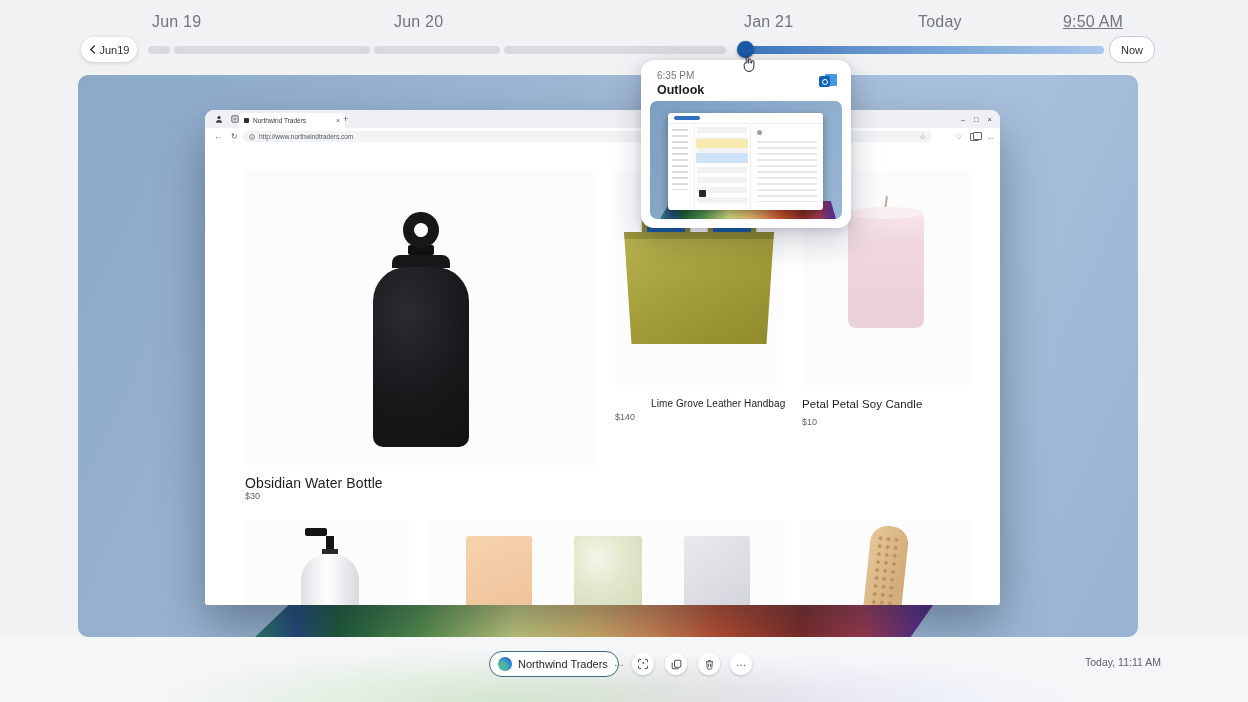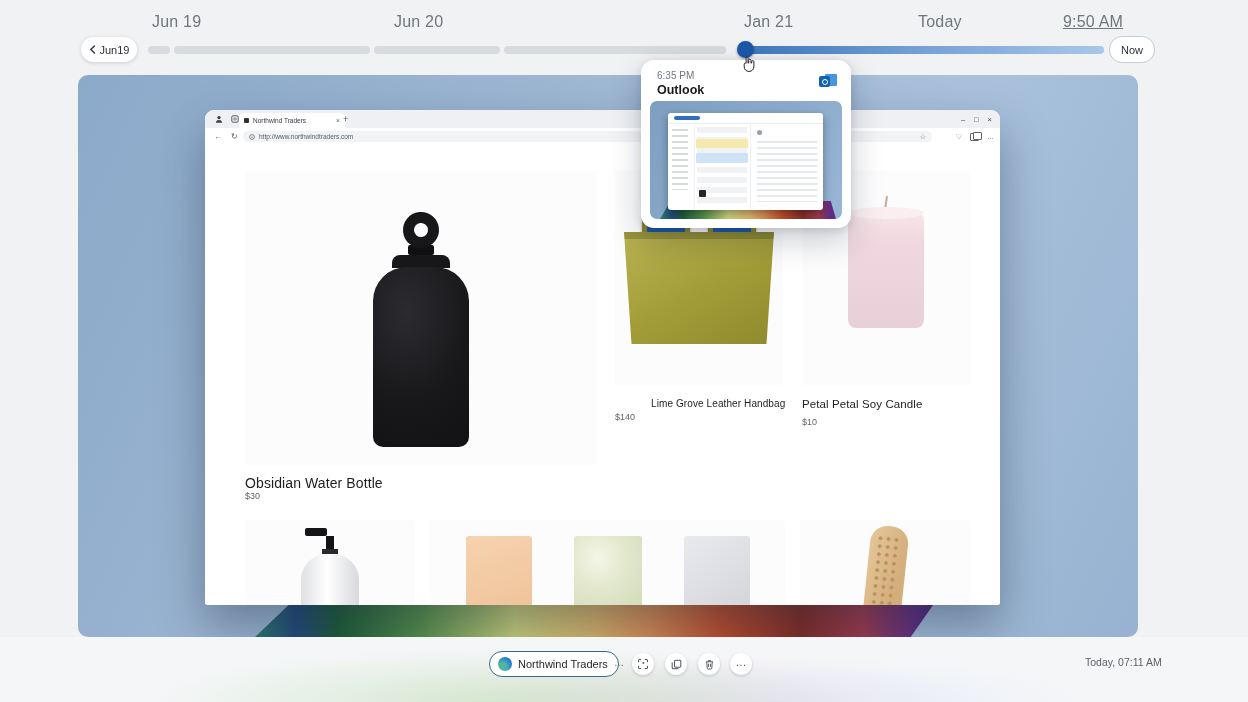--- a/index.html
+++ b/index.html
@@ -356,21 +356,21 @@
   </div>
   <div class="round-btn rb-3">
     <svg width="11" height="11" viewBox="0 0 14 14" fill="none" stroke="#50555b" stroke-width="1.2">
       <path d="M2.5 3.5h9M5.5 3.2V2h3v1.2M3.5 3.8l.6 8a1.2 1.2 0 0 0 1.2 1h3.4a1.2 1.2 0 0 0 1.2-1l.6-8M5.8 6v4M8.2 6v4"></path>
     </svg>
   </div>
   <div class="round-btn rb-4">
     <span>…</span>
   </div>
 
-  <div class="timestamp">Today, 07:11 AM</div>
+  <div class="timestamp">Today, 11:11 AM</div>
 
   <div class="cursor">
     <svg width="19" height="19" viewBox="0 0 24 24">
       <path d="M10 2.5c.8 0 1.4.6 1.4 1.4v6.3h.9V6.7c0-.8.6-1.4 1.4-1.4s1.4.6 1.4 1.4v3.5h.9V8.5c0-.8.6-1.4 1.4-1.4s1.4.6 1.4 1.4V14c0 4-2.4 6.8-6.2 6.8-3.4 0-6-2.6-6-5.8v-3.4c0-.8.6-1.4 1.4-1.4.4 0 .7.1 1 .4V3.9c0-.8.6-1.4 1.4-1.4z" fill="#fff" stroke="#1a1a1a" stroke-width="1.2"></path>
     </svg>
   </div>
 
 </div>
 
 </body></html>

